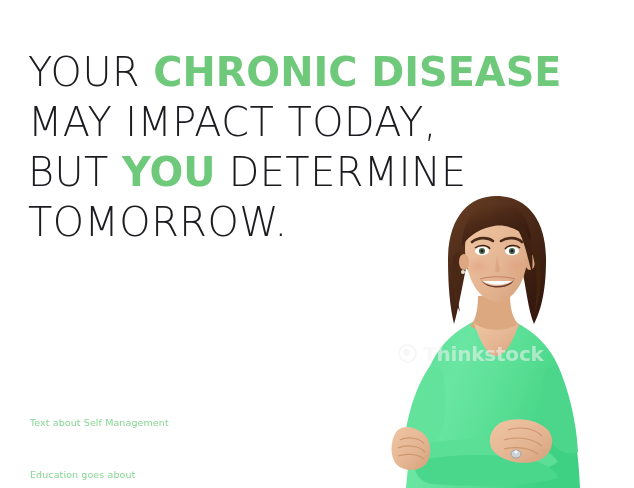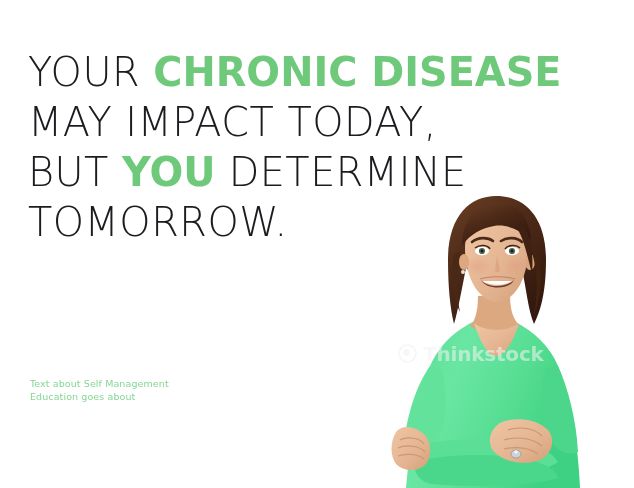--- a/index.html
+++ b/index.html
@@ -55,21 +55,21 @@
     position: absolute;
     left: 30px;
     top: 377px;
     z-index: 5;
     font-family: "DejaVu Sans", sans-serif;
     font-size: 9.5px;
     line-height: 13px;
     color: #86d694;
     letter-spacing: 0.1px;
   }
-  .caption div { white-space: nowrap; }
+  .caption div { white-space: nowrap; margin-top: 39px; }
 
   
   .photo {
     position: absolute;
     left: 370px;
     top: 190px;
     width: 264px;
     height: 298px;
     overflow: hidden;
     background: #ffffff;

